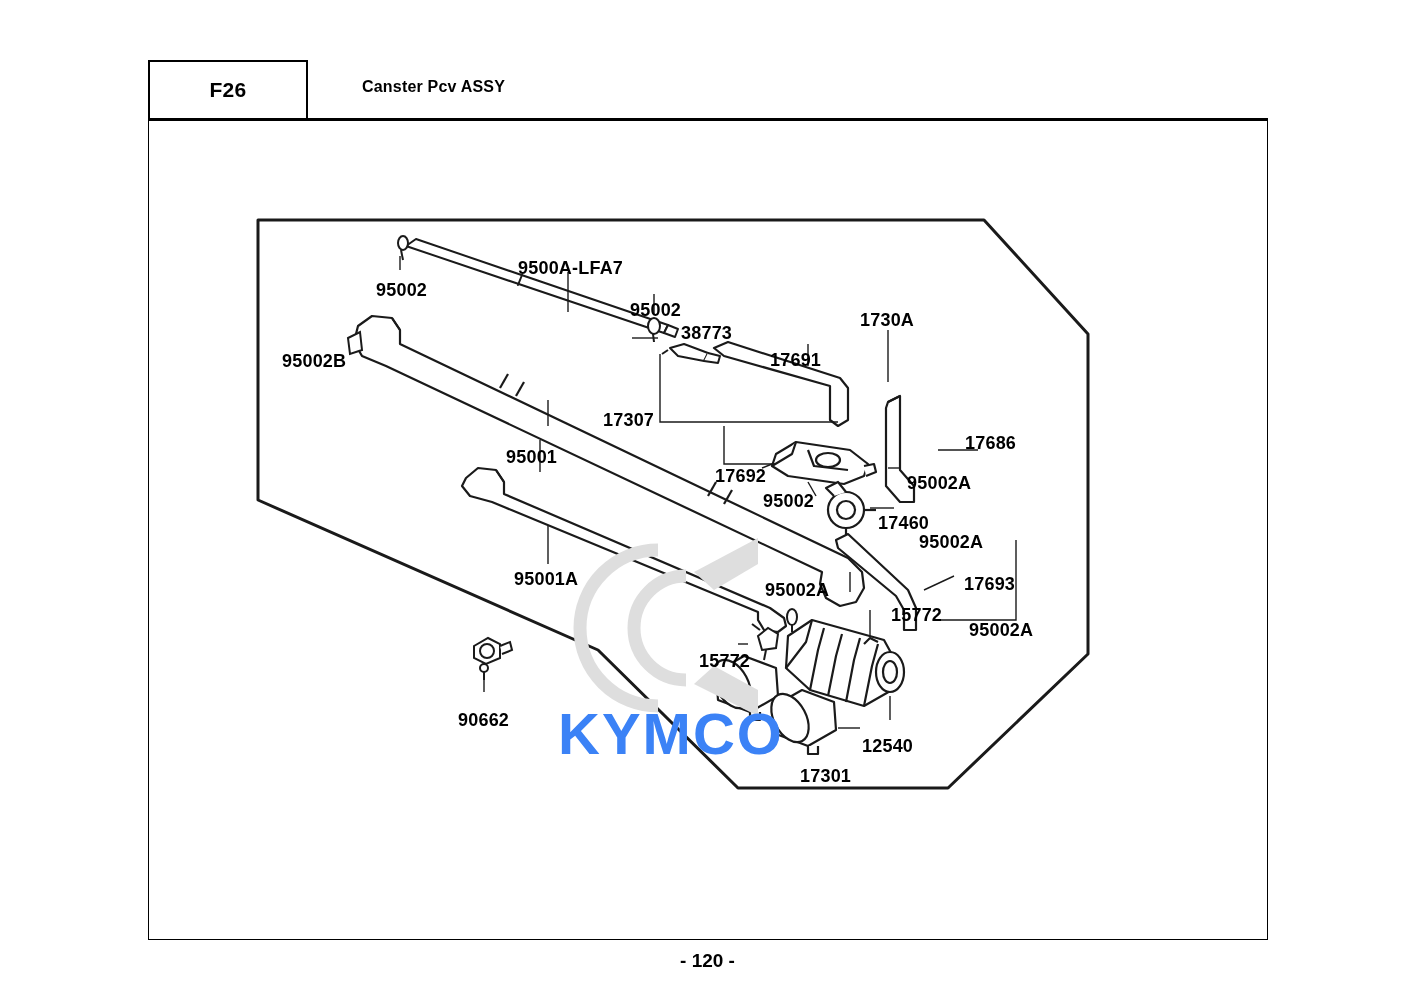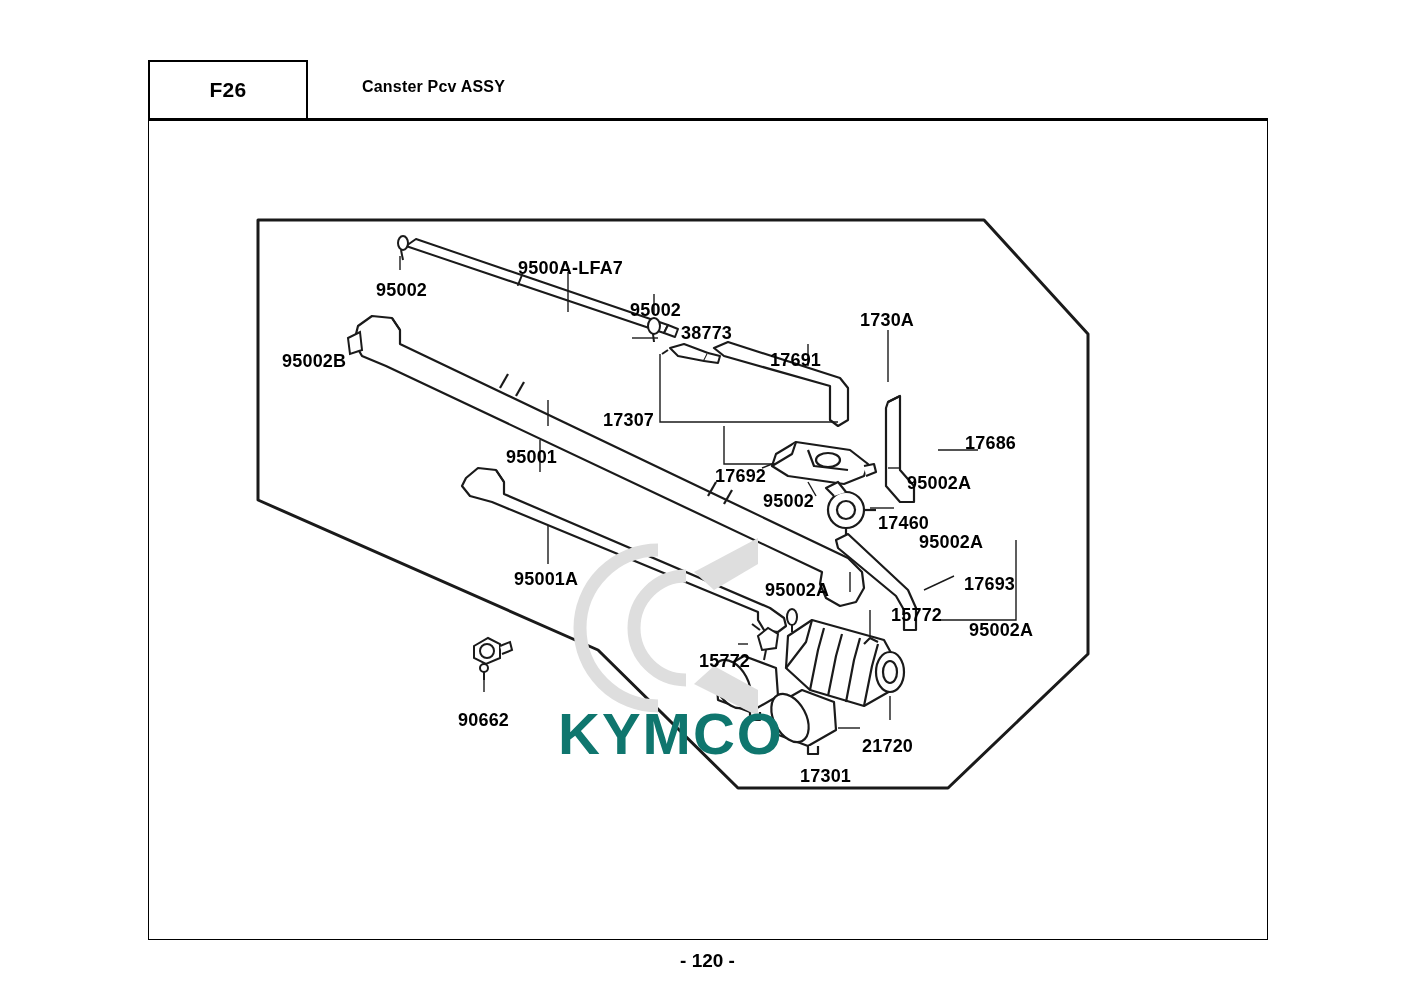--- a/index.html
+++ b/index.html
@@ -98,21 +98,21 @@
     width: 460px;
     height: 260px;
     pointer-events: none;
   }
   .wm-text {
     position: absolute;
     left: 50px;
     top: 180px;
     font-size: 58px;
     font-weight: bold;
-    color: #0f766e;
+    color: #3b82f6;
     letter-spacing: 2px;
     font-family: "Liberation Sans", sans-serif;
   }
 
   
   .lbl {
     position: absolute;
     font-size: 18px;
     font-weight: bold;
     white-space: nowrap;
@@ -327,20 +327,20 @@
     <div class="lbl" style="left:615px; top:371px;">95002</div>
     <div class="lbl" style="left:730px; top:393px;">17460</div>
     <div class="lbl" style="left:771px; top:412px;">95002A</div>
     <div class="lbl" style="left:366px; top:449px;">95001A</div>
     <div class="lbl" style="left:816px; top:454px;">17693</div>
     <div class="lbl" style="left:617px; top:460px;">95002A</div>
     <div class="lbl" style="left:743px; top:485px;">15772</div>
     <div class="lbl" style="left:821px; top:500px;">95002A</div>
     <div class="lbl" style="left:551px; top:531px;">15772</div>
     <div class="lbl" style="left:310px; top:590px;">90662</div>
-    <div class="lbl" style="left:714px; top:616px;">21720</div>
+    <div class="lbl" style="left:714px; top:616px;">12540</div>
     <div class="lbl" style="left:652px; top:646px;">17301</div>
 
   </div>
 
   <div class="footer-page">- 120 -</div>
 
 </div>
 
 </body></html>

